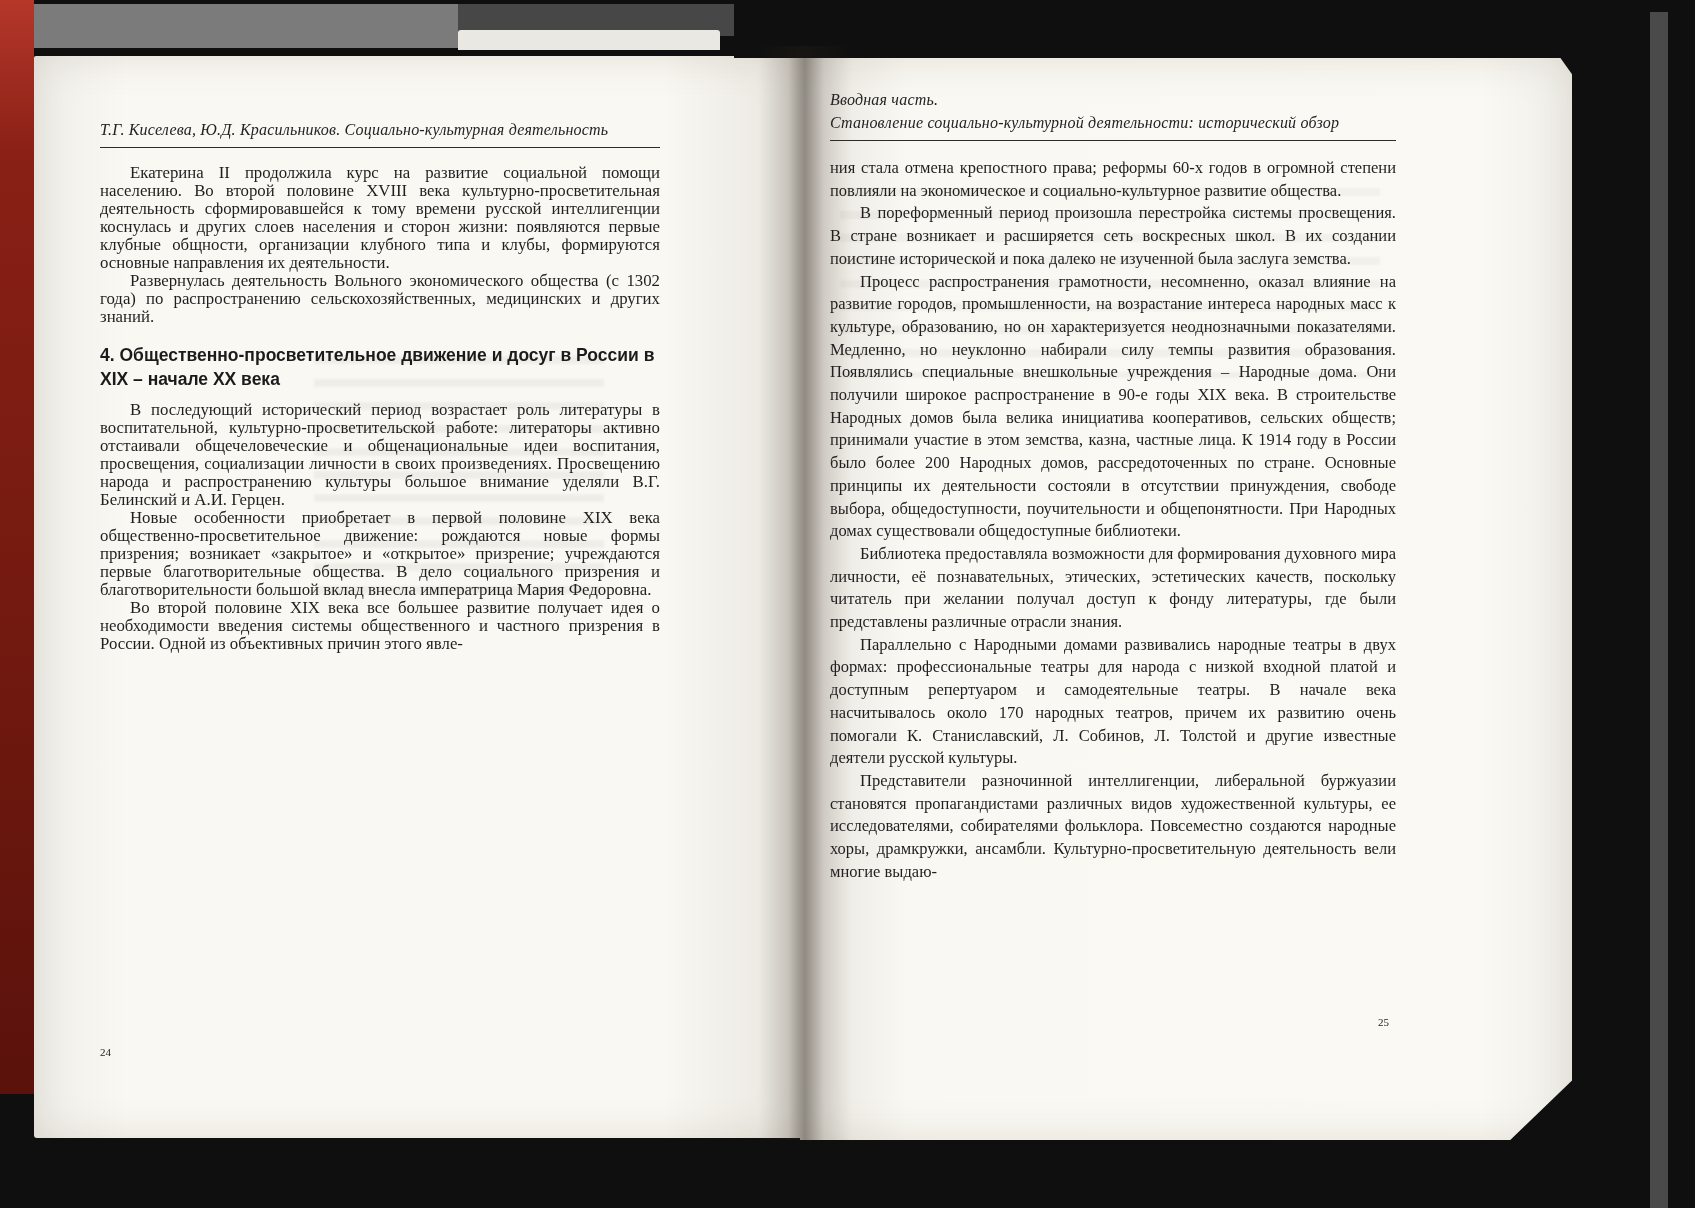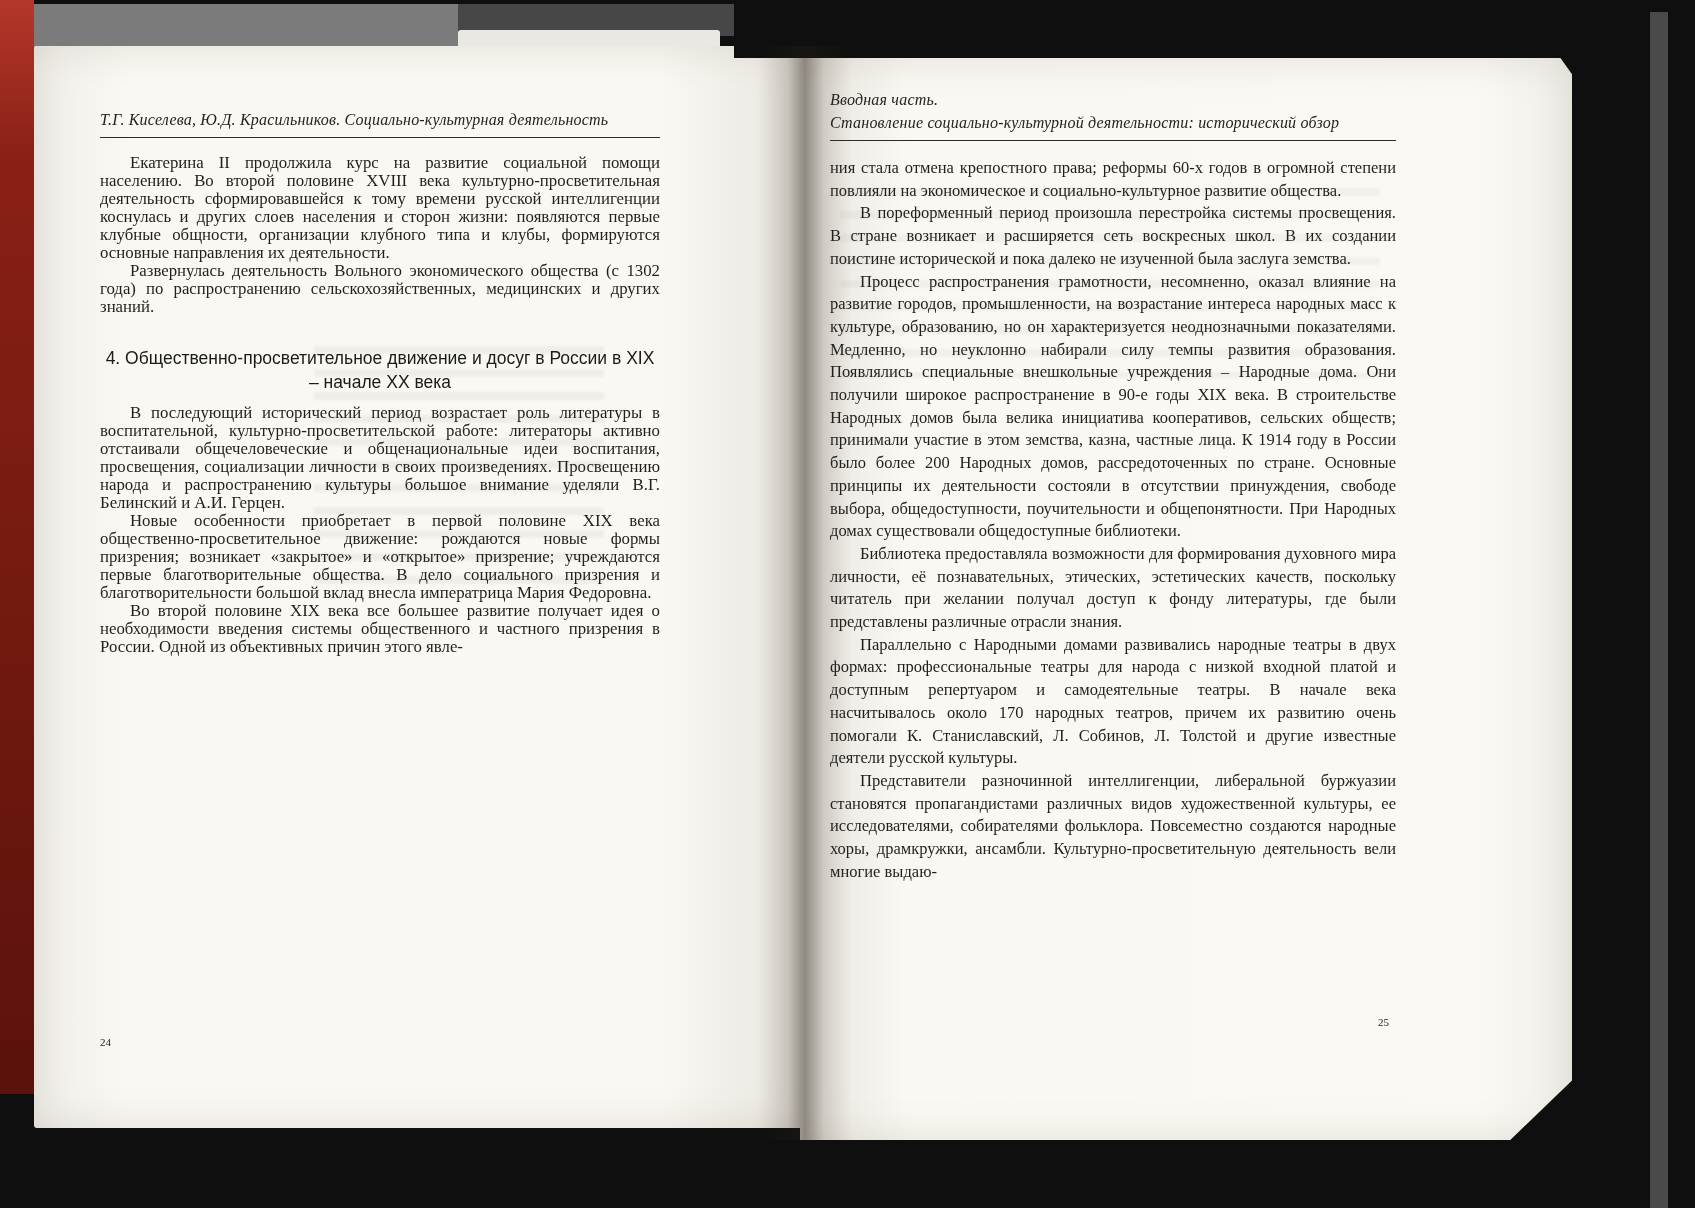--- a/index.html
+++ b/index.html
@@ -20,21 +20,21 @@
   .gray-bar-b { position:absolute; left:458px; top:4px; width:278px; height:32px; background:#474747; }
   .white-notch { position:absolute; left:458px; top:30px; width:262px; height:20px; background:#e9e8e2; border-radius:3px 3px 0 0; }
   .right-strip { position:absolute; left:1650px; top:12px; width:18px; height:1196px; background:#4a4a4a; }
 
   
   .page {
     position:absolute;
     box-shadow: inset 0 0 40px rgba(120,105,80,0.18);
   }
   .page-left {
-    left:34px; top:46px; width:766px; height:1082px;
+    left:34px; top:56px; width:766px; height:1082px;
     background:linear-gradient(90deg,#efeee9 0%,#f9f8f3 12%,#f9f8f3 82%,#e8e5de 100%);
     border-radius:2px 0 0 3px;
   }
   .page-right {
     left:800px; top:58px; width:772px; height:1082px;
     background:linear-gradient(90deg,#e7e4dd 0%,#f9f8f3 14%,#faf9f4 88%,#efeee9 100%);
     clip-path:polygon(0 0, 98.5% 0, 100% 1.5%, 100% 94.5%, 92% 100%, 0 100%);
   }
   .spine-notch { position:absolute; left:734px; top:0; width:76px; height:58px; background:#0f0f0f; }
   .gutter {
@@ -57,22 +57,22 @@
   }
   .rule { border-top:1.6px solid #2b2b2b; margin-top:6px; margin-bottom:16px; }
 
   .column p.para {
     font-size:16.8px; line-height:18px; text-align:justify;
     text-indent:30px; color:#1f1f1f;
   }
   .column p.para.noindent { text-indent:0; }
   .column p.heading {
     font-family:"Liberation Sans", sans-serif;
-    font-weight:normal; font-size:17.5px; line-height:24px;
-    color:#1b1b1b; margin:30px 0 10px 0;text-align:center;
+    font-weight:bold; font-size:17.5px; line-height:24px;
+    color:#1b1b1b; margin:17px 0 10px 0;
   }
   .content-right .column p.para { font-size:16.5px; line-height:22.7px; }
 
   .pagenum {
     position:absolute; font-size:11px; color:#222;
   }
   .pagenum-left  { left:66px;  top:990px; }
   .pagenum-right { left:578px; top:958px; }
 </style>
 </head>

